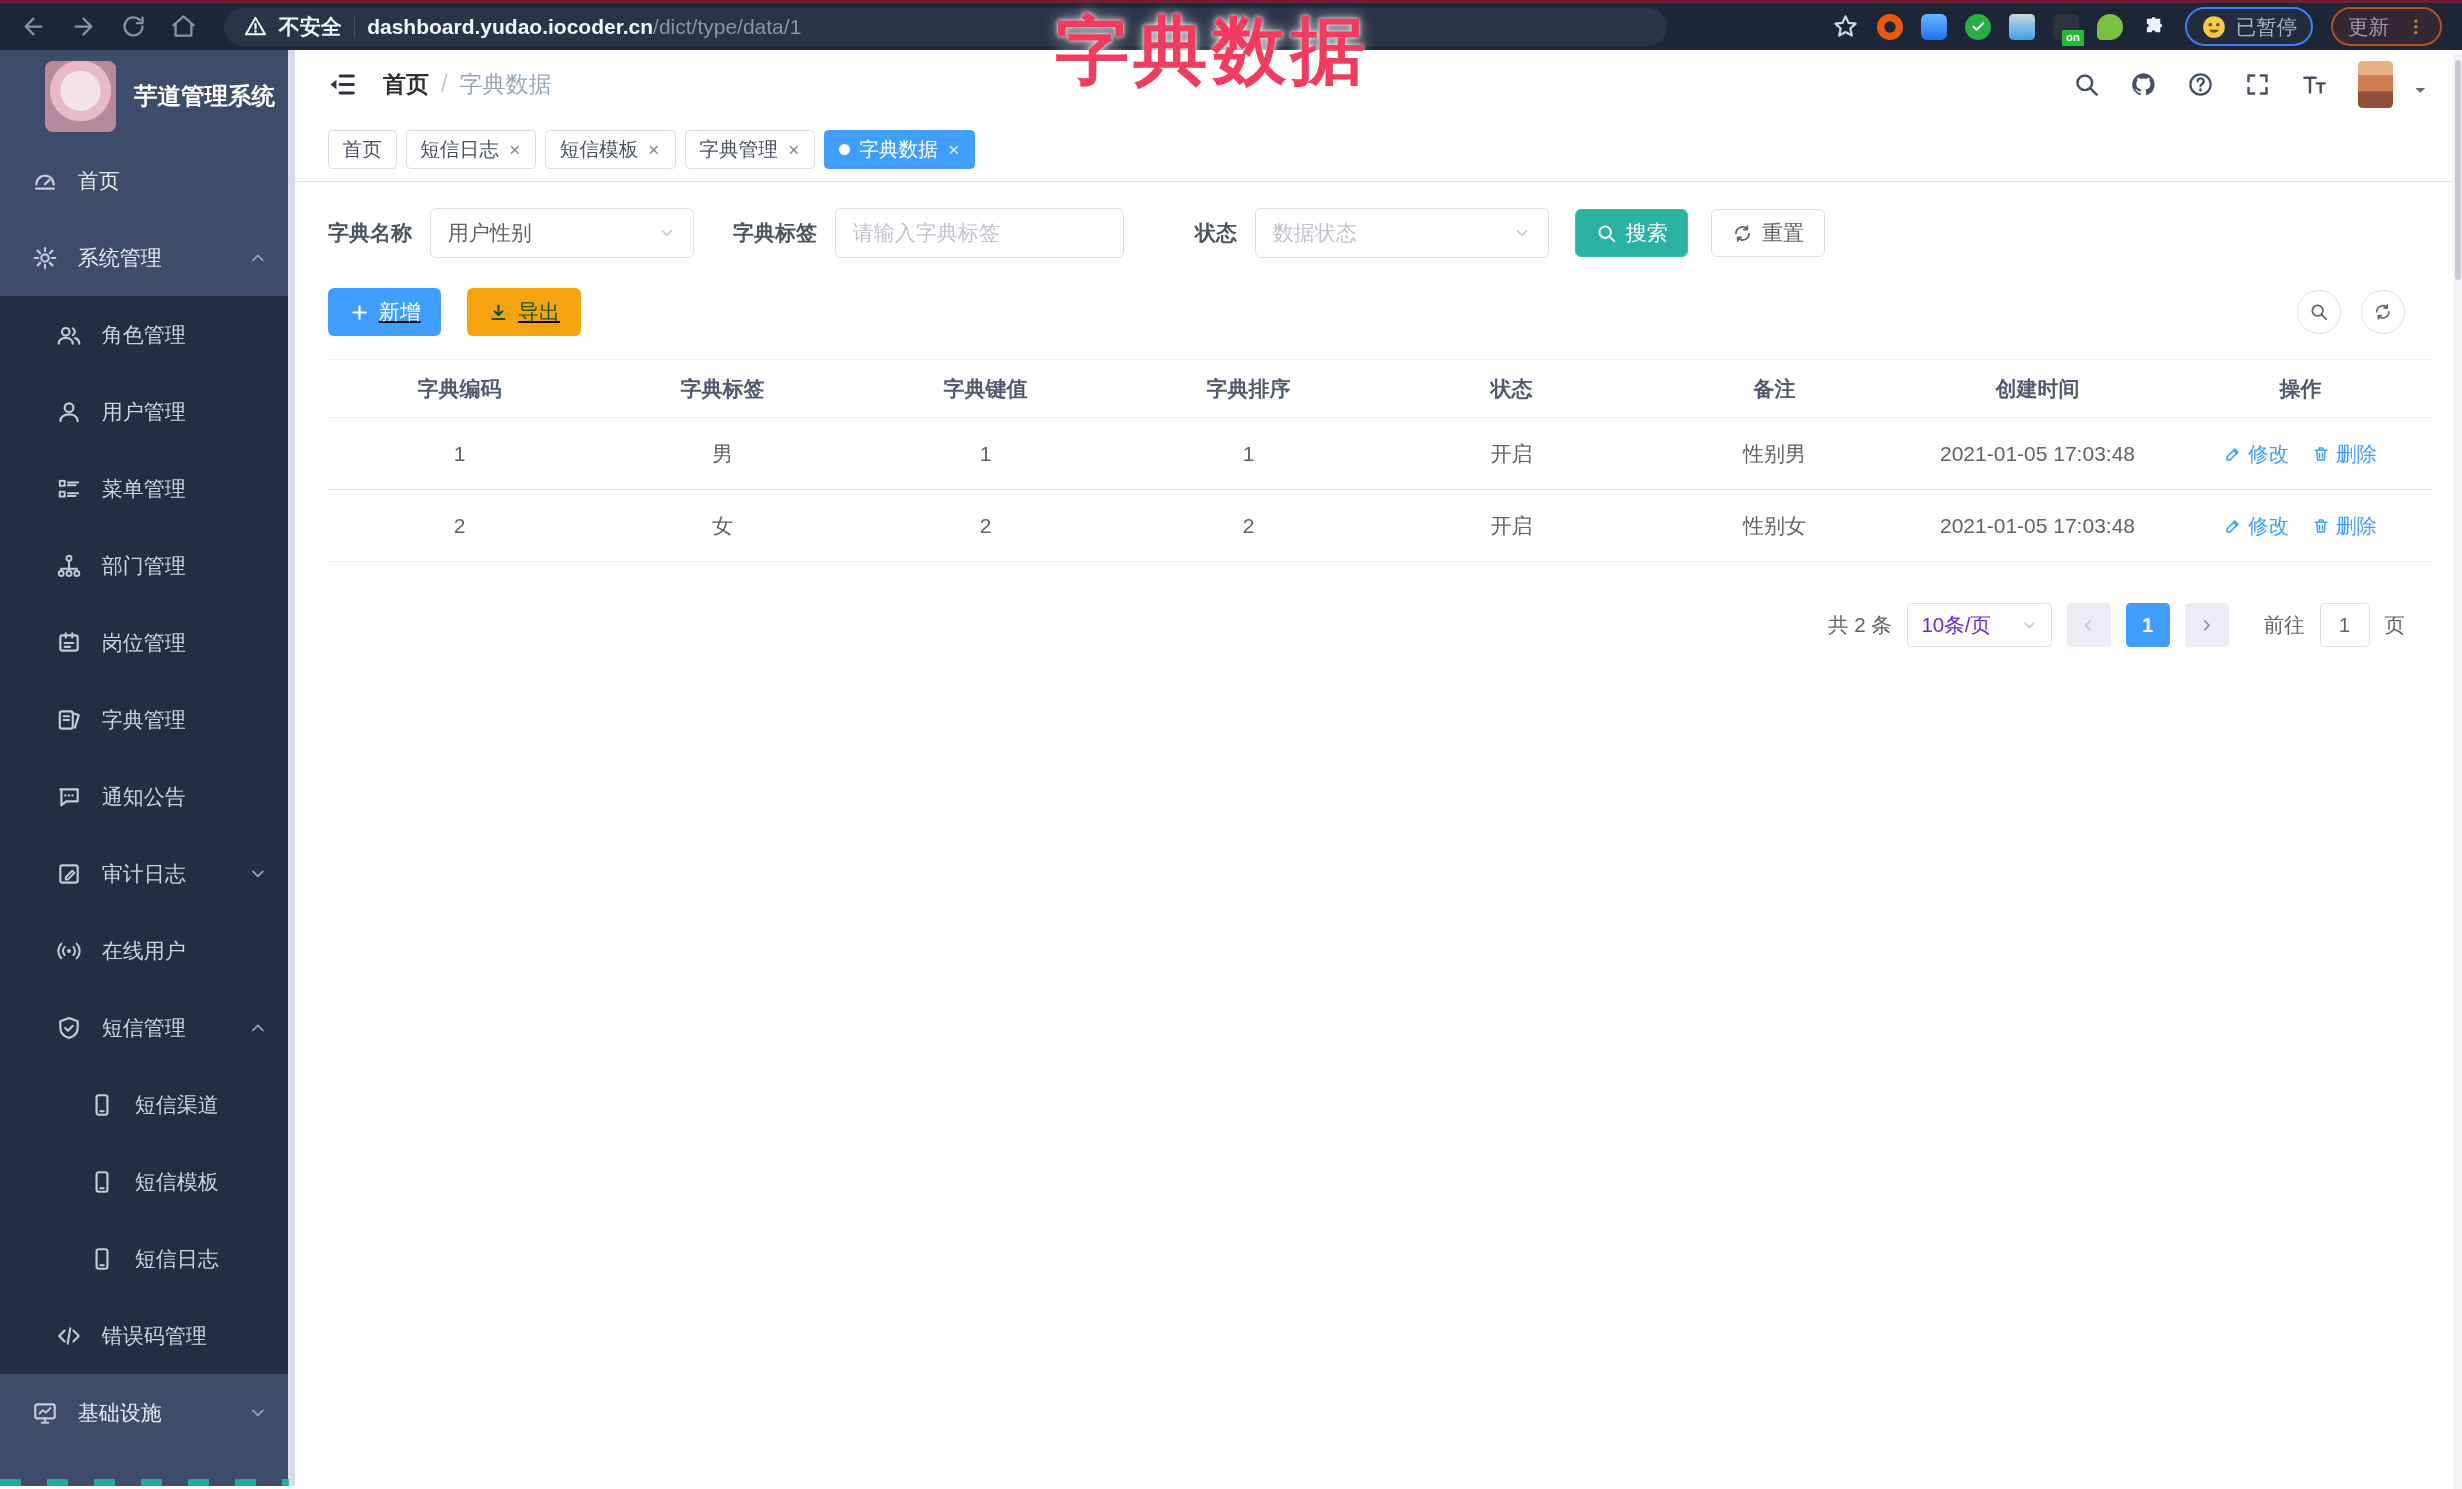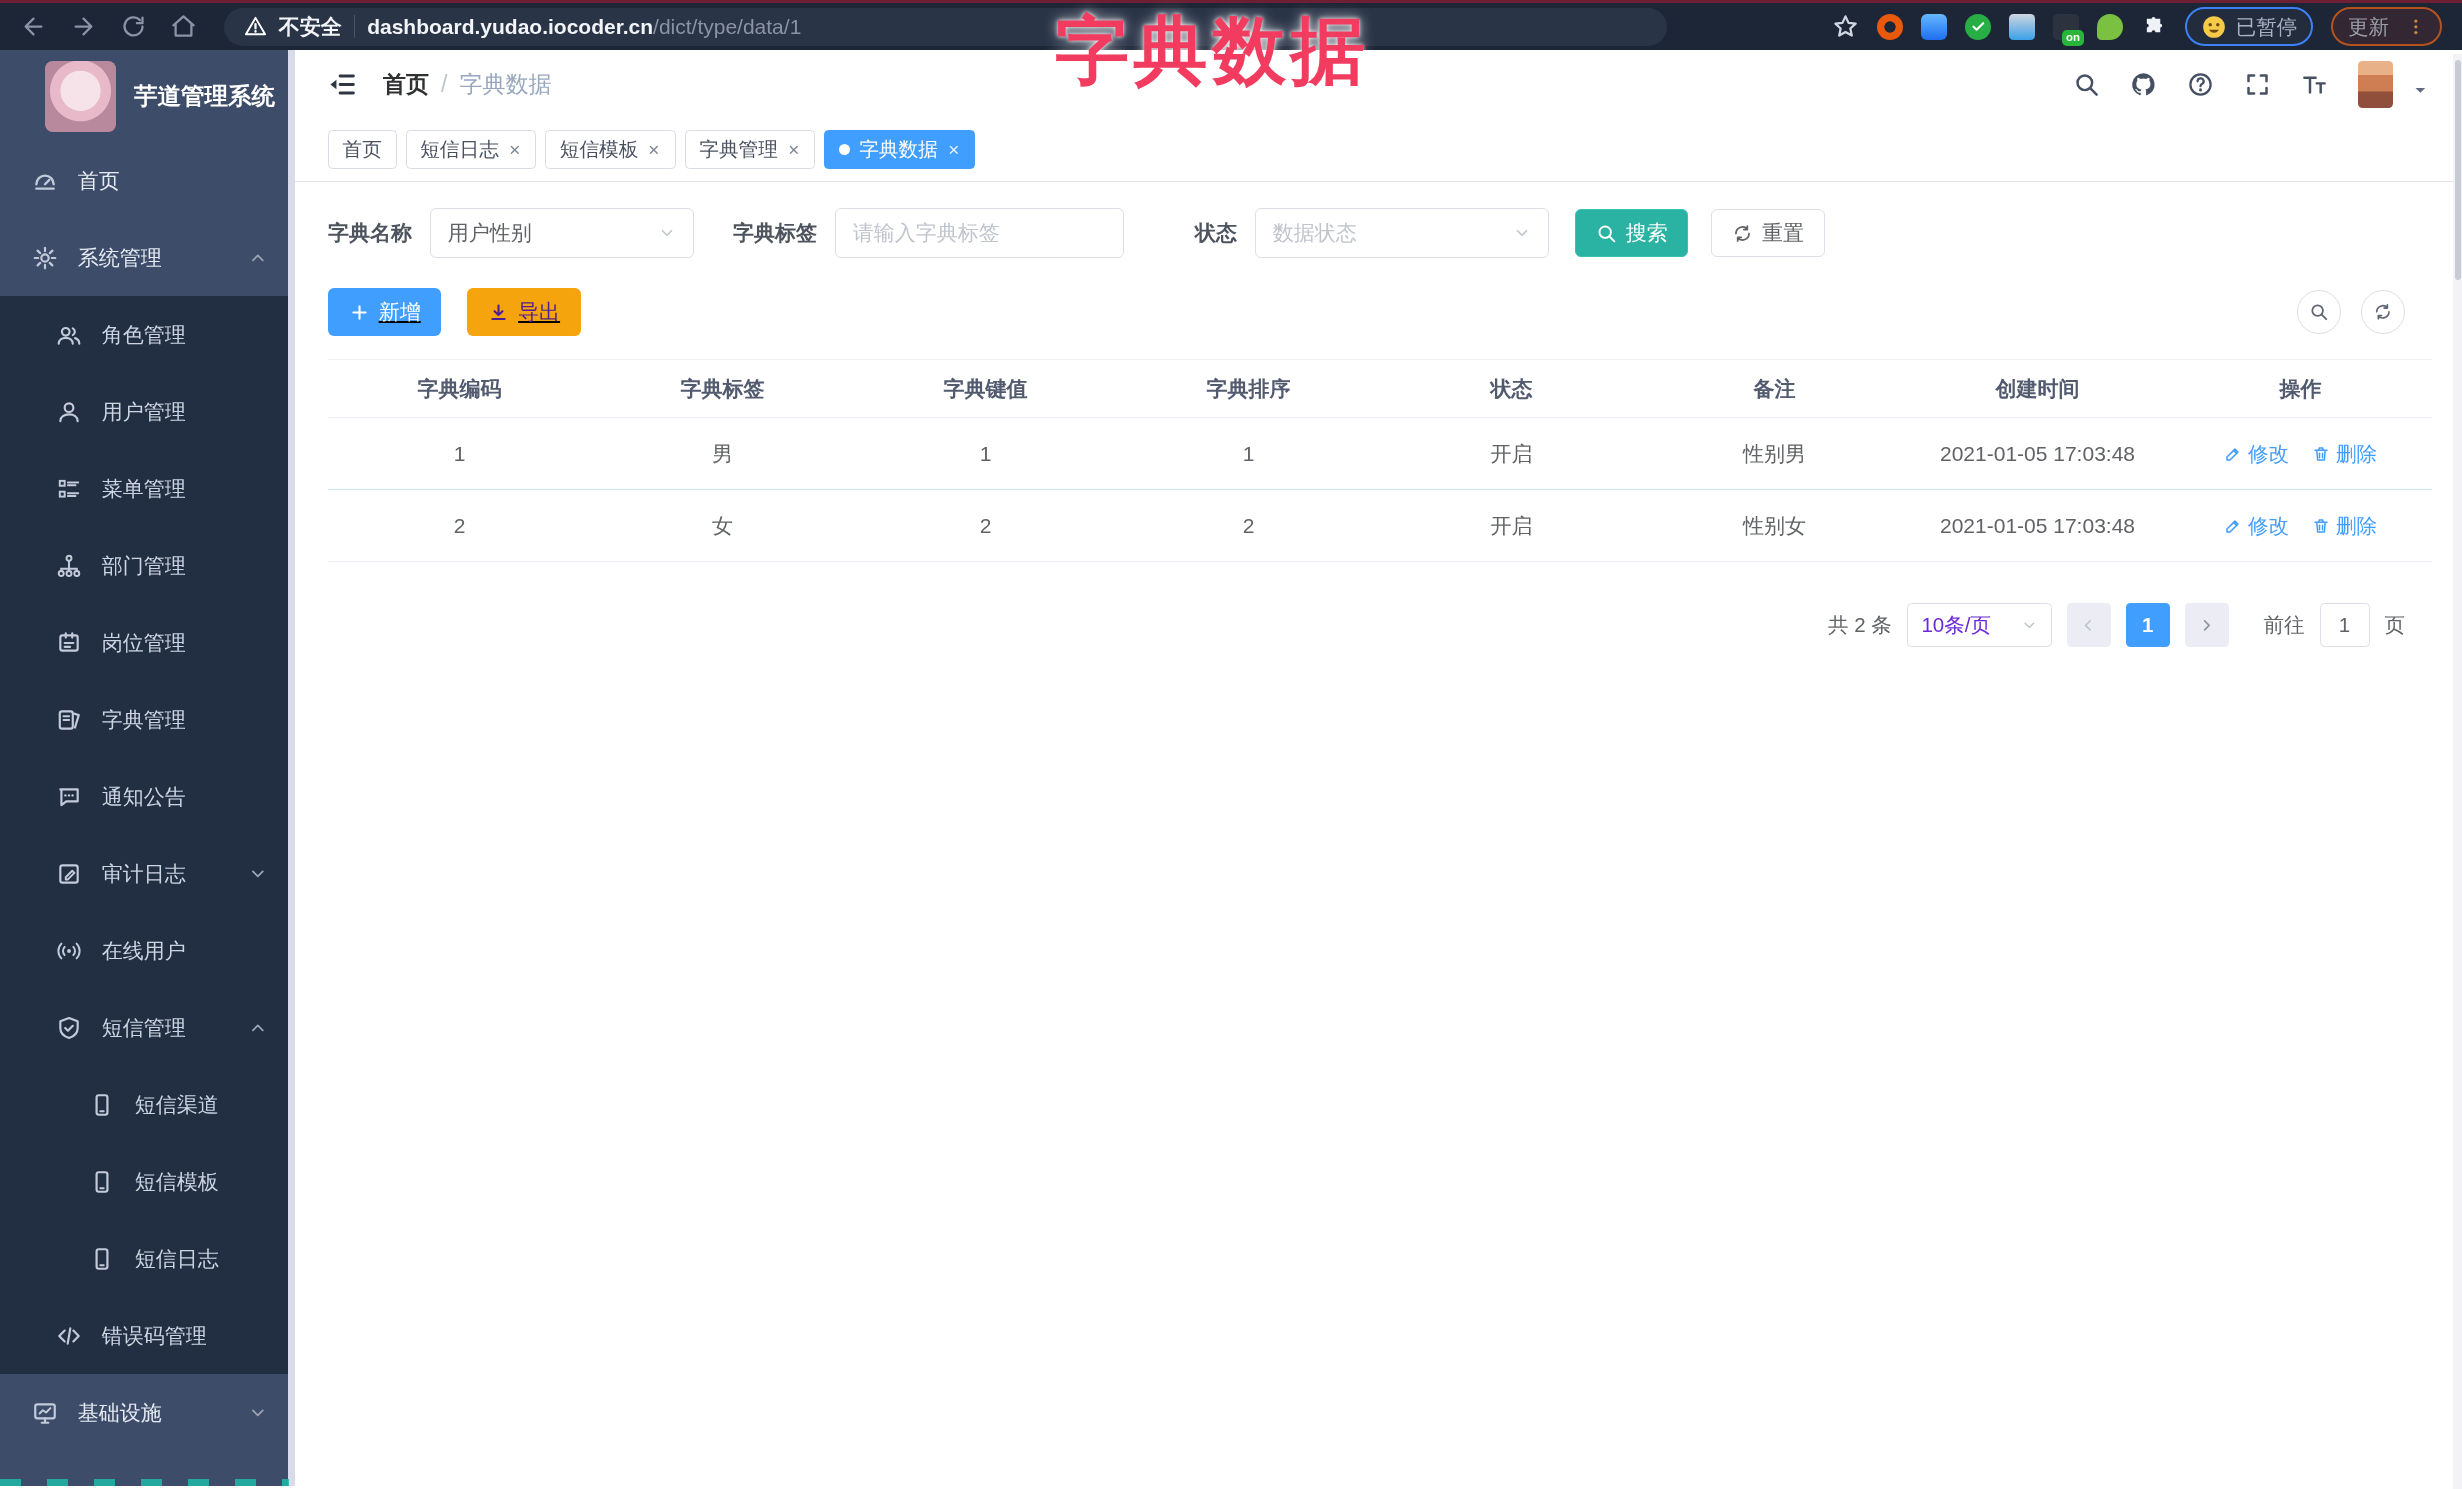--- a/index.html
+++ b/index.html
@@ -23,21 +23,21 @@
   .browser-right { margin-left:auto; display:flex; align-items:center; gap:18px; }
   .ext { width:26px; height:26px; border-radius:50%; position:relative; display:inline-flex;
     align-items:center; justify-content:center; }
   .ext-ring { background:radial-gradient(circle at center, #1d2636 0 5.3px, #e8590c 6px); }
   .ext-gem { background:linear-gradient(180deg,#66b8ff,#1f6ef0); border-radius:6px; }
   .ext-check { background:#27ae45; color:#fff; }
   .ext-check svg { width:16.7px; height:16.7px; }
   .ext-grayblue { background:linear-gradient(180deg,#cfd6df,#3aa0e8); border-radius:4.5px; }
   .ext-dark { background:#2c333f; border-radius:4.5px; }
   .ext-badge { position:absolute; right:-4.5px; bottom:-6px; background:#27b53a; color:#fff;
-    font-size:11.4px; font-weight:700; padding:0.8px 3.8px; border-radius:5px; line-height:13.6px; }
+    font-size:11.4px; font-weight:700; padding:0.8px 3.8px; border-radius:0; line-height:13.6px; }
   .ext-leaf { background:#7ac142; border-radius:50% 50% 50% 4.5px; }
   .ext-puzzle { color:#eef1f6; }
   .ext-puzzle svg { width:23px; height:23px; }
   .chip { height:39px; border-radius:19.7px; border:2.3px solid #3b82f6; background:#222c3d;
     display:flex; align-items:center; gap:9px; padding:0 13.6px; color:#a9b2c2; font-size:20.5px; }
   .chip .emoji { width:26px; height:26px; }
   .pill-update { height:39px; border-radius:19.7px; border:2.3px solid #b5521e; background:#342734;
     display:flex; align-items:center; gap:16.7px; padding:0 15px; color:#9aa0ab; font-size:20.5px; }
   .pill-update .dots { width:19.7px; height:19.7px; color:#c98a3b; }
 
@@ -107,21 +107,21 @@
   .w-select2 { width:294px; margin-right:26px; }
   .btn { height:48px; border-radius:6px; display:inline-flex; align-items:center; gap:9px;
     padding:0 19.7px; font-size:21px; cursor:pointer; border:1.5px solid transparent; }
   .btn svg { width:21px; height:21px; }
   .btn-search { background:#2ab3a3; border-color:#35c4b2; color:#fff; margin-right:23px; }
   .btn-reset { background:#fff; border-color:#dcdfe6; color:#606266; }
 
   
   .toolbar-row { margin-top:30px; display:flex; align-items:center;text-decoration:underline; }
   .btn-add { background:#409eff; color:#fff; margin-right:26px; }
-  .btn-export { background:#f5a40d; color:#4c1d95; }
+  .btn-export { background:#f5a40d; color:#14532d; }
   .circles { margin-left:auto; display:flex; gap:19.7px; padding-right:27px; }
   .cbtn { width:44px; height:44px; border-radius:50%; border:1.5px solid #dcdfe6; background:#fff;
     color:#5f6672; display:flex; align-items:center; justify-content:center; }
   .cbtn svg { width:19.7px; height:19.7px; }
 
   
   .tbl { margin-top:23px; border-top:0.8px solid #f1f1f6; }
   .trow { display:flex; align-items:center; }
   .trow > div { flex:1; text-align:center; font-size:21px; color:#606266; }
   .thead { height:58px; border-bottom:1.5px solid #ebeef5; }

